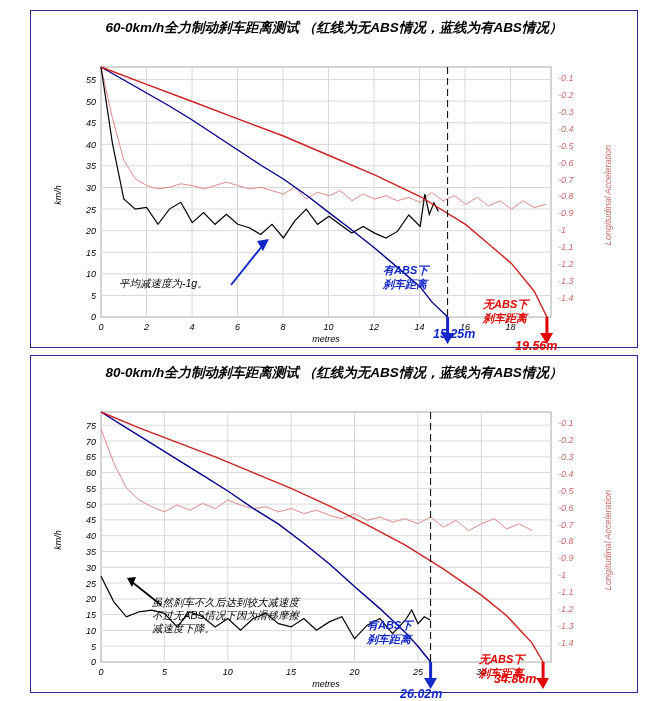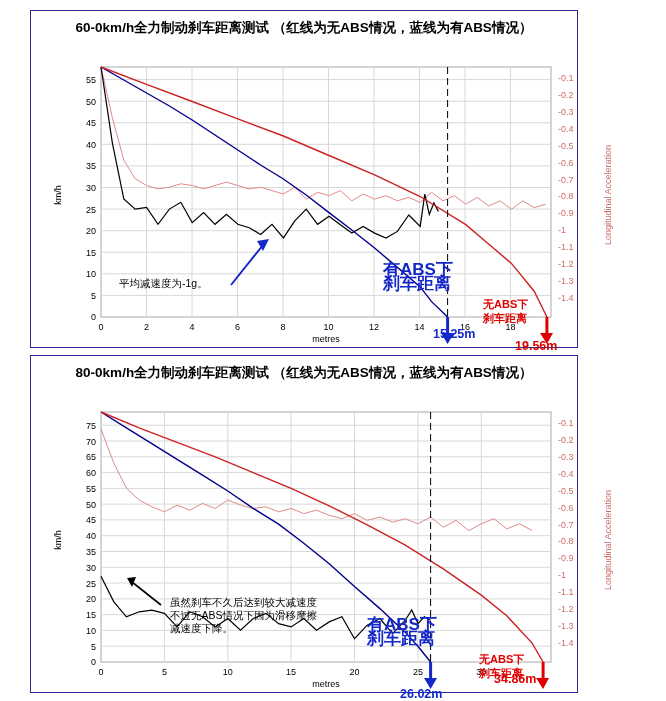--- a/index.html
+++ b/index.html
@@ -1,26 +1,26 @@
 <!DOCTYPE html>
 <html><head>
 <meta charset="utf-8">
 <style>
   html,body{margin:0;padding:0;background:#ffffff;}
   body{width:666px;height:701px;font-family:"Liberation Sans",sans-serif;color:#000;}
-  .panel{position:absolute;left:30px;width:548px;border:1px solid #2b2b8f;background:#fff;box-sizing:border-box;}
+  .panel{position:absolute;left:30px;width:608px;border:1px solid #2b2b8f;background:#fff;box-sizing:border-box;font-style:italic;}
   #panel-top{top:10px;height:338px;}
   #panel-bottom{top:355px;height:338px;padding-left:48px;}
   .panel-title{position:absolute;top:8px;left:0;width:100%;text-align:center;font-size:13.5px;font-weight:bold;letter-spacing:0px;}
   .plot-wrap{position:absolute;top:34px;left:0;width:608px;height:300px;}
   svg{display:block;}
   .anno{position:absolute;font-size:10.5px;line-height:13px;white-space:pre;}
   .anno-red{color:#e87b7b;}
   .anno-black{color:#000;}
-  .anno-blue{color:#1428c8;font-weight:bold;font-size:17px;line-height:14px;}
+  .anno-blue{color:#1428c8;font-weight:bold;font-size:11px;line-height:14px;}
   .anno-redb{color:#e00000;font-weight:bold;font-size:11px;line-height:14px;margin-top:34px;}
   .val-blue{color:#1428c8;font-weight:bold;font-size:12.5px;}
   .val-red{color:#e00000;font-weight:bold;font-size:12.5px;}
   .axis-title{font-size:9px;fill:#000;}
   .axis-title-red{font-size:9px;fill:#d06a6a;}
   .ticklab{font-size:9px;fill:#000;font-family:"Liberation Sans",sans-serif;}
   .ticklab-red{font-size:9px;fill:#d06a6a;font-family:"Liberation Sans",sans-serif;}
 </style>
 </head>
 <body>
@@ -245,21 +245,21 @@
         <line x1="512.1" y1="272" x2="512.1" y2="292" stroke="#e00000" stroke-width="3"></line>
         <polygon points="505,288 518,288 512.1,299" fill="#e00000"></polygon>
       </g>
 
       <g>
         <line x1="130" y1="215" x2="101" y2="192" stroke="#000000" stroke-width="1.6"></line>
         <polygon points="105,187 96,188 101,197" fill="#000000"></polygon>
       </g>
     </svg>
 
-    <div class="anno anno-black" style="left:139px; top:206px;"><span>虽然刹车不久后达到较大减速度</span><br><span>不过无ABS情况下因为滑移摩擦</span><br><span>减速度下降。</span></div>
+    <div class="anno anno-black" style="left:121px; top:206px;"><span>虽然刹车不久后达到较大减速度</span><br><span>不过无ABS情况下因为滑移摩擦</span><br><span>减速度下降。</span></div>
 
     <div class="anno anno-blue" style="left:336px; top:228px;"><span>有ABS下</span><br><span>刹车距离</span></div>
 
     <div class="anno anno-redb" style="left:448px; top:228px;"><span>无ABS下</span><br><span>刹车距离</span></div>
   </div>
 
   <div style="position:absolute; left:369px; top:316px;margin-top:15px;" class="val-blue">26.02m</div>
   <div style="position:absolute; left:463px; top:316px;" class="val-red">34.86m</div>
 </div>
 

